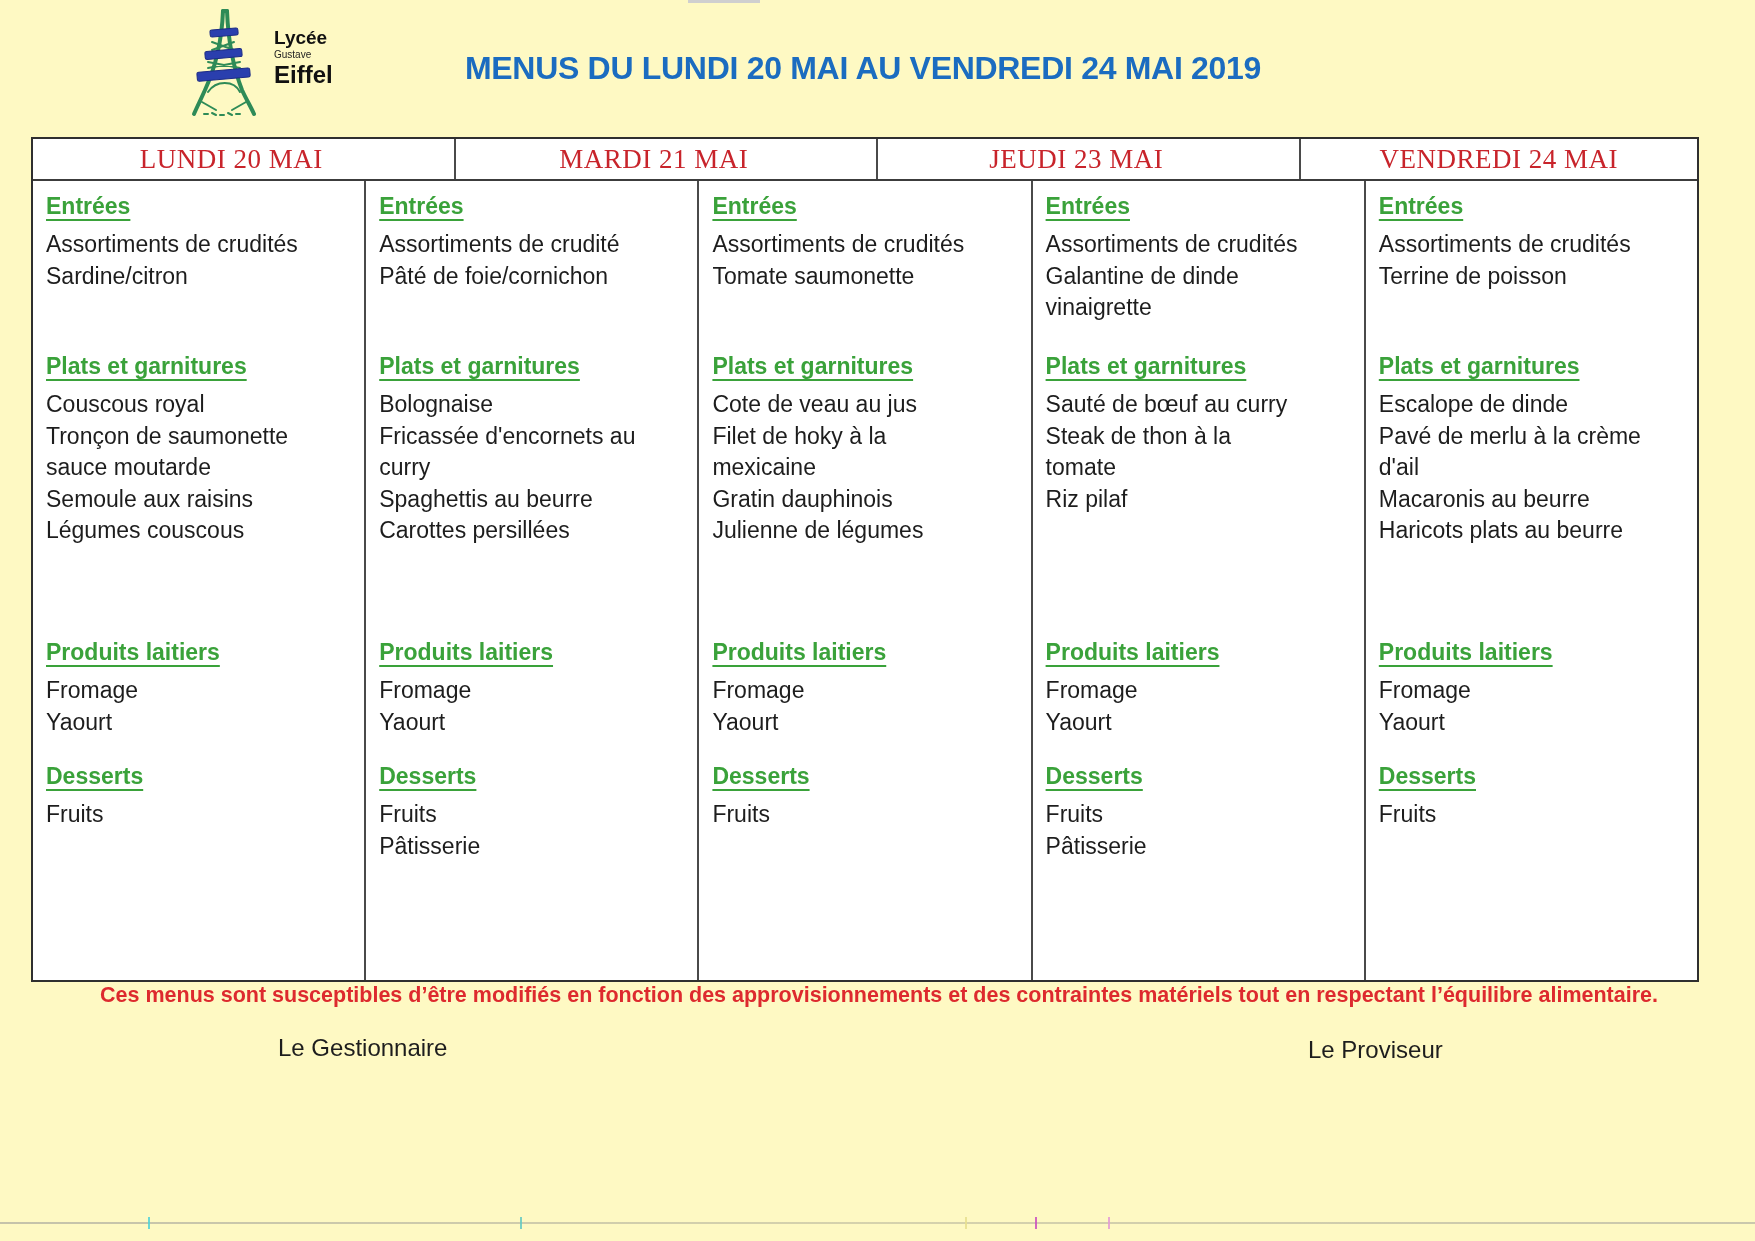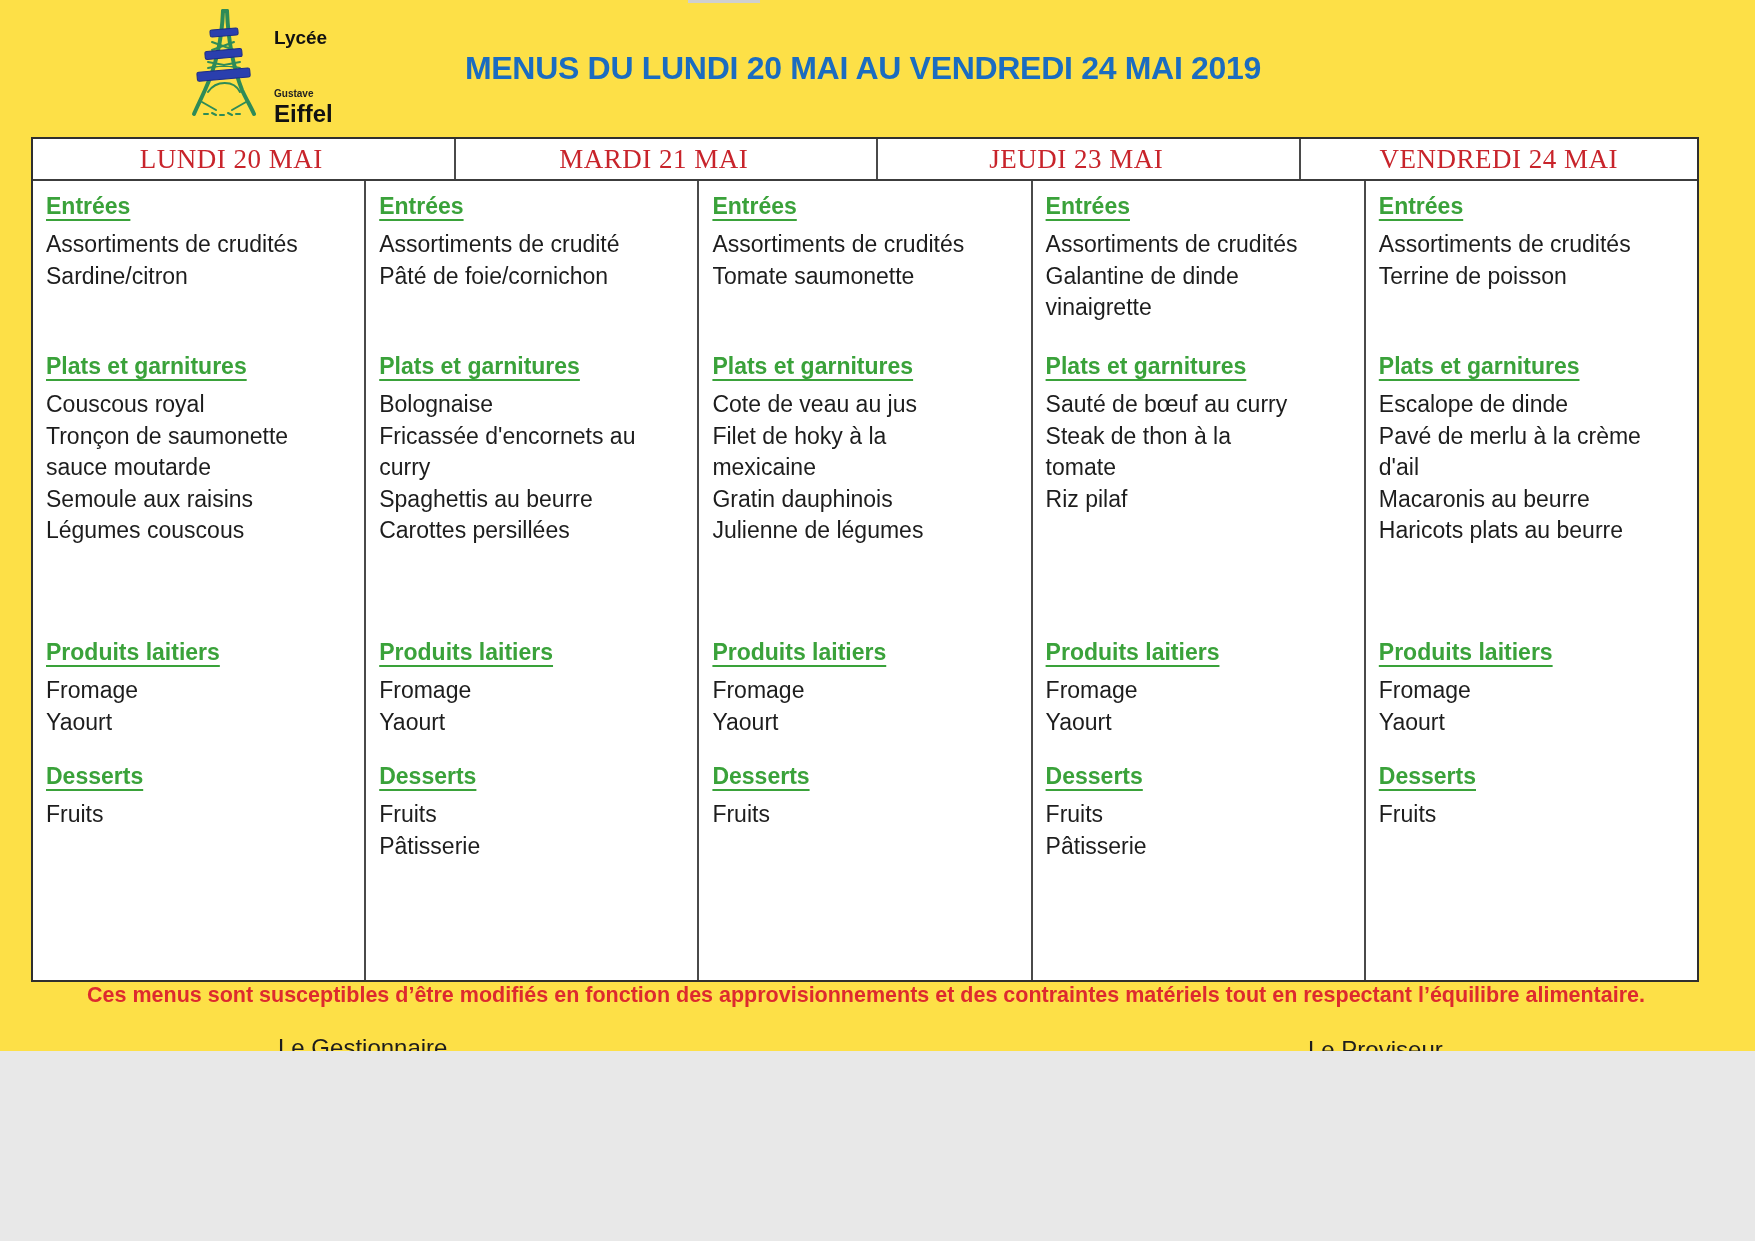--- a/index.html
+++ b/index.html
@@ -1,30 +1,30 @@
 <!DOCTYPE html>
 <html><head>
 <meta charset="utf-8">
 <style>
   html,body{margin:0;padding:0;background:#e8e8e8;}
-  .page{position:relative;width:1755px;height:1051px;background:#fde047;
+  .page{position:relative;width:1755px;height:1241px;background:#fef9c3;
         font-family:"Liberation Sans",sans-serif;overflow:hidden;margin:0 auto;}
 
   
   .scan-mark-top{position:absolute;left:688px;top:0;width:72px;height:3px;background:#cfcfcf;}
   .scan-line{position:absolute;left:0;top:1222px;width:1755px;height:2px;
              background:linear-gradient(to right,rgba(150,150,150,.55),rgba(120,120,120,.30),rgba(150,150,150,.50));}
   .tick{position:absolute;top:-5px;width:2px;height:12px;opacity:.85;}
 
   
   .logo{position:absolute;left:182px;top:6px;width:240px;height:114px;}
   .logo svg{position:absolute;left:0;top:0;}
   .logo-text{position:absolute;left:92px;top:22px;color:#111;}
   .lt1{font-weight:bold;font-size:19px;line-height:20px;}
-  .lt2{font-weight:bold;font-size:10px;line-height:14px;color:#222;margin-top:39px;}
+  .lt2{font-weight:normal;font-size:10px;line-height:14px;color:#222;}
   .lt3{font-weight:bold;font-size:24px;line-height:26px;}
 
   
   .title{position:absolute;left:863px;top:50px;transform:translateX(-50%);
          white-space:nowrap;font-weight:bold;font-size:32px;letter-spacing:-.3px;color:#1b6cc0;}
 
   
   .menu-table{position:absolute;left:31px;top:137px;width:1664px;height:841px;
               border:2px solid #2f2f2f;display:flex;flex-direction:column;background:#fff;}
   .thead{display:flex;height:40px;border-bottom:2px solid #3c3c3c;gap:24px;}
@@ -36,21 +36,21 @@
   .bcell{flex:1;position:relative;border-left:2px solid #4a4a4a;}
   .bcell:first-child{border-left:none;}
   .section{position:absolute;left:13px;right:4px;}
   .sec0{top:10px}.sec1{top:170px}.sec2{top:456px}.sec3{top:580px}
   .seclabel{color:#3aa23a;font-weight:bold;font-size:23px;line-height:30px;
             text-decoration:underline;text-decoration-thickness:2px;text-underline-offset:5px;
             margin-bottom:8px;white-space:nowrap;}
   .line{font-size:23px;line-height:31.5px;color:#1d1d1d;white-space:nowrap;}
 
   
-  .disclaimer{position:absolute;left:34px;top:983px;width:1664px;text-align:center;
+  .disclaimer{position:absolute;left:47px;top:983px;width:1664px;text-align:center;
               font-weight:bold;font-size:21.5px;color:#dd2a2e;white-space:nowrap;}
   .sig{position:absolute;font-size:24px;color:#1d1d1d;white-space:nowrap;}
   .sig-left{left:278px;top:1034px;}
   .sig-right{left:1308px;top:1036px;}
 </style>
 </head>
 <body>
 
 <div class="page">
 

